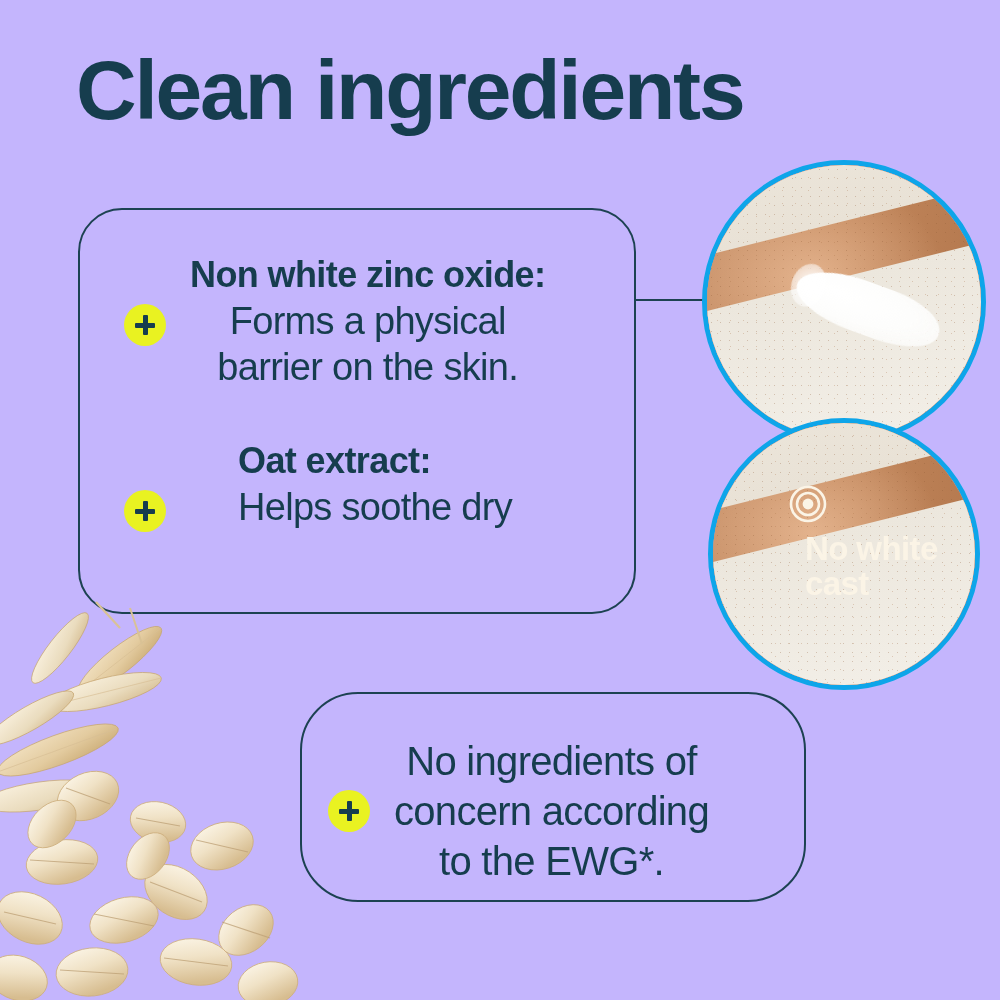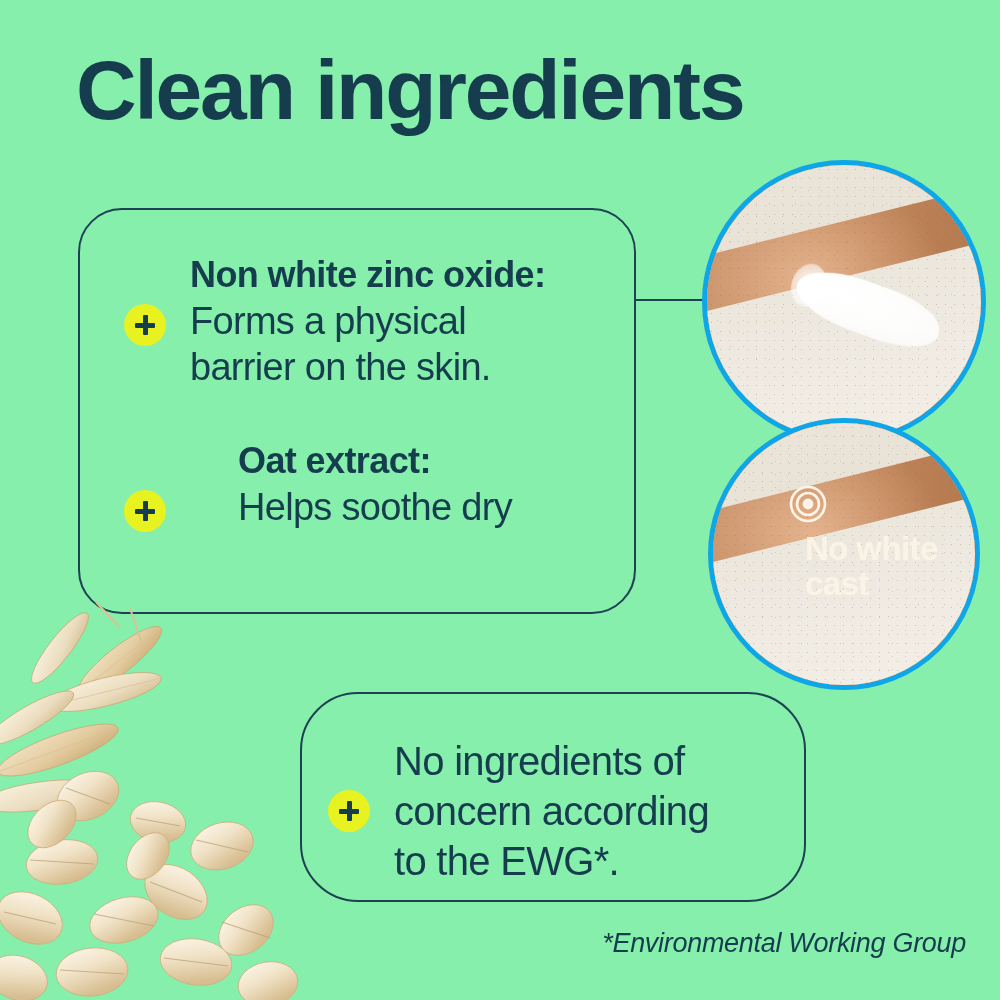--- a/index.html
+++ b/index.html
@@ -11,21 +11,21 @@
     width: 1000px;
     height: 1000px;
     background: #d4dee9;
     font-family: "Liberation Sans", sans-serif;
     overflow: hidden;
   }
   #stage {
     position: relative;
     width: 1000px;
     height: 1000px;
-    background: #86efac;
+    background: #c4b5fd;
     overflow: hidden;
   }
 
   
   #page-title {
     position: absolute;
     left: 76px;
     top: 48px;
     font-size: 84px;
     line-height: 1.0;
@@ -112,20 +112,21 @@
     line-height: 1.08;
     letter-spacing: -0.6px;
     margin-bottom: 3px;
     white-space: nowrap;
   }
   .bullet-body {
     font-size: 38px;
     font-weight: normal;
     line-height: 1.22;
     letter-spacing: -0.7px;
+    text-align: center;
   }
   .bullet-body span { display: block; white-space: nowrap; }
 
   #bullet-zinc  { left: 124px; top: 256px; }
   #bullet-zinc .plus-badge { margin-top: 48px; }
   #bullet-oat   { left: 124px; top: 442px; gap: 48px; }
   #bullet-oat .plus-badge { margin-top: 48px; }
 
   #bullet-ewg {
     left: 328px;
@@ -334,21 +335,20 @@
         <circle cx="19" cy="19" r="5.4" fill="#fbf4e6"></circle>
       </svg>
 
       <div id="nocast-label">
         <span>No white</span>
         <span>cast</span>
       </div>
     </div>
   </div>
 
-  <div id="footnote">*Environmental Working Group</div>
 
   <svg id="oats" viewBox="0 0 300 400">
     <defs>
       <linearGradient id="oatA" x1="0" y1="0" x2="1" y2="1">
         <stop offset="0%" stop-color="#f3e3c4"></stop>
         <stop offset="55%" stop-color="#e3cb9f"></stop>
         <stop offset="100%" stop-color="#c8a871"></stop>
       </linearGradient>
       <linearGradient id="oatB" x1="0" y1="0" x2="1" y2="1">
         <stop offset="0%" stop-color="#fbf3e2"></stop>

